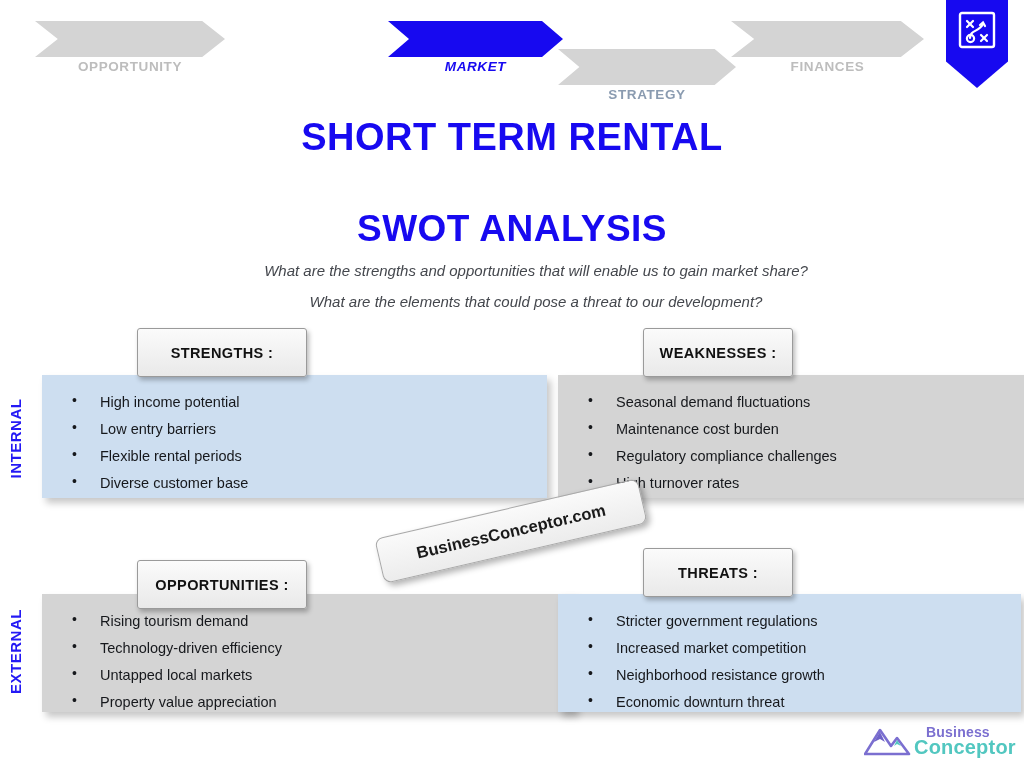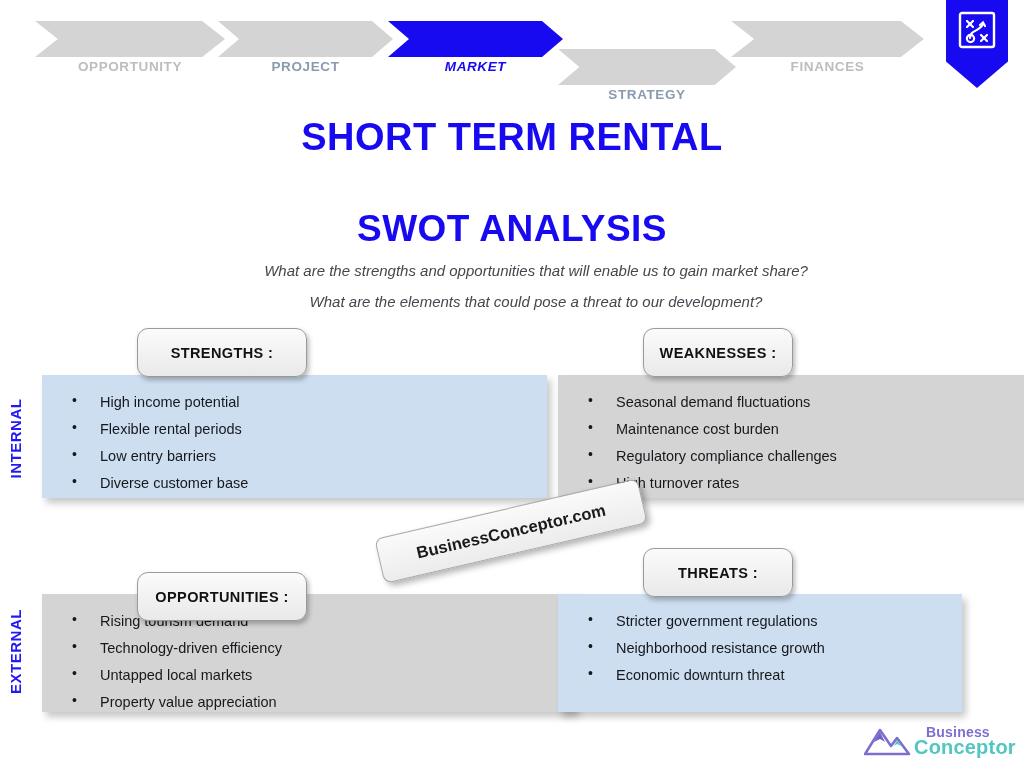--- a/index.html
+++ b/index.html
@@ -131,21 +131,21 @@
     width: 100%; height: 100%;
     box-shadow: 4px 5px 7px rgba(0,0,0,.22);
   }
   .panel.blue { background: #cddef0; }
   .panel.gray { background: #d4d4d4; }
 
   .quad-label {
     position: absolute;
     height: 47px;
     border: 1px solid #9a9a9a;
-    border-radius: 11px;
+    border-radius: 3px;
     background: linear-gradient(to bottom, #fbfbfb 0%, #f1f1f1 55%, #e9e9e9 100%);
     box-shadow: 2px 3px 5px rgba(0,0,0,.28);
     display: flex;
     align-items: center;
     justify-content: center;
     font-size: 14.5px;
     font-weight: bold;
     letter-spacing: .4px;
     color: #111;
     z-index: 5;
@@ -223,24 +223,20 @@
 </head>
 <body>
 
 <div id="step-nav">
 
   <div class="step tone-gray" style="left:35px;width:190px;">
     <div class="step-shape"></div>
     <div class="step-label">OPPORTUNITY</div>
   </div>
 
-  <div class="step tone-slate" style="left:218px;width:175px;">
-    <div class="step-shape"></div>
-    <div class="step-label">PROJECT</div>
-  </div>
 
   <div class="step active" style="left:388px;width:175px;">
     <div class="step-shape"></div>
     <div class="step-label">MARKET</div>
   </div>
 
   <div class="step tone-slate" style="left:558px;width:178px;margin-top:28px;">
     <div class="step-shape"></div>
     <div class="step-label">STRATEGY</div>
   </div>
@@ -273,22 +269,22 @@
 <div class="question" id="question-1">What are the strengths and opportunities that will enable us to gain market share?</div>
 <div class="question" id="question-2">What are the elements that could pose a threat to our development?</div>
 
 <div class="axis-label" id="axis-internal">INTERNAL</div>
 <div class="axis-label" id="axis-external">EXTERNAL</div>
 
 <div class="quadrant" style="left:42px;top:375px;width:505px;height:123px;">
   <div class="panel blue"></div>
   <ul class="bullets">
     <li>High income potential</li>
+    <li>Low entry barriers</li>
     <li>Flexible rental periods</li>
-    <li>Low entry barriers</li>
     <li>Diverse customer base</li>
   </ul>
 </div>
 <div class="quad-label" style="left:137px;top:328px;width:168px;">STRENGTHS :</div>
 
 <div class="quadrant" style="left:558px;top:375px;width:455px;height:123px;padding-left:29px;">
   <div class="panel gray"></div>
   <ul class="bullets">
     <li>Seasonal demand fluctuations</li>
     <li>Maintenance cost burden</li>
@@ -300,26 +296,27 @@
 
 <div class="quadrant" style="left:42px;top:594px;width:505px;height:118px;padding-left:28px;">
   <div class="panel gray"></div>
   <ul class="bullets">
     <li>Rising tourism demand</li>
     <li>Technology-driven efficiency</li>
     <li>Untapped local markets</li>
     <li>Property value appreciation</li>
   </ul>
 </div>
-<div class="quad-label" style="left:137px;top:572px;width:168px;">OPPORTUNITIES :</div>
-
-<div class="quadrant" style="left:558px;top:594px;width:404px;height:118px;">
+<div class="quad-label" style="left:137px;top:560px;width:168px;">OPPORTUNITIES :</div>
+
+<div class="quadrant" style="left:558px;top:594px;width:455px;height:118px;padding-left:8px;">
   <div class="panel blue"></div>
   <ul class="bullets">
     <li>Stricter government regulations</li>
+    <li>Increased market competition</li>
     <li>Neighborhood resistance growth</li>
     <li>Economic downturn threat</li>
   </ul>
 </div>
 <div class="quad-label" style="left:643px;top:548px;width:148px;">THREATS :</div>
 
 <div id="watermark">BusinessConceptor.com</div>
 
 <div id="brand-logo">
   <svg class="mark" viewBox="0 0 58 32">

